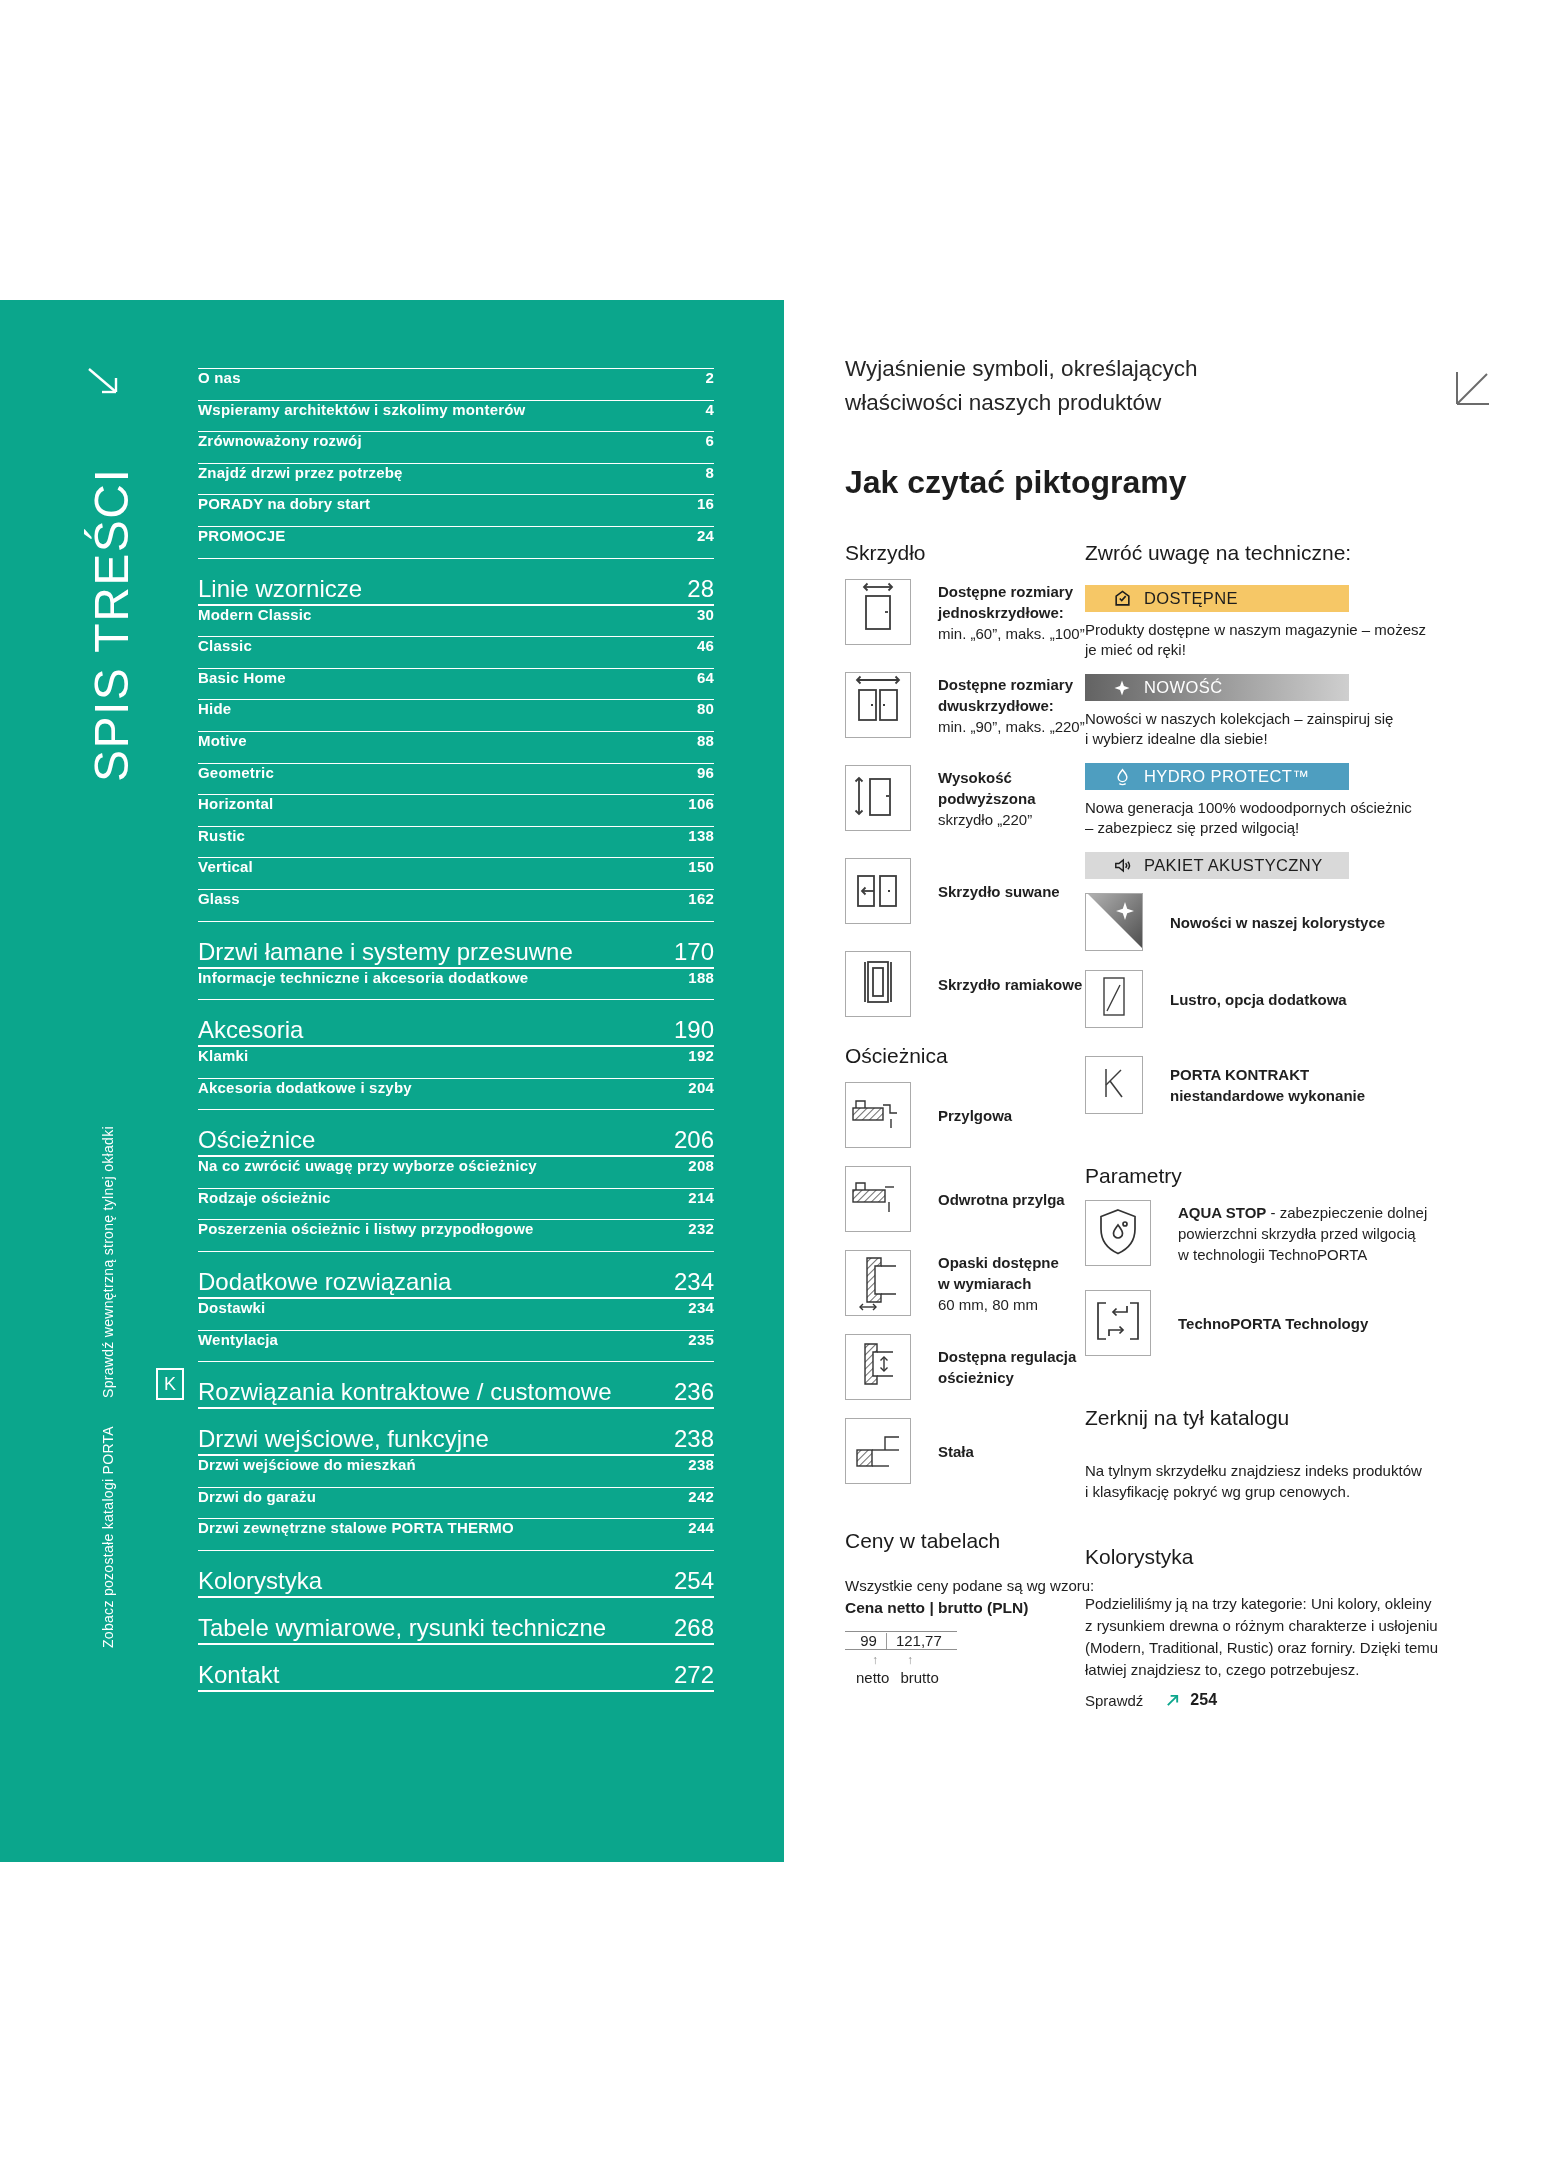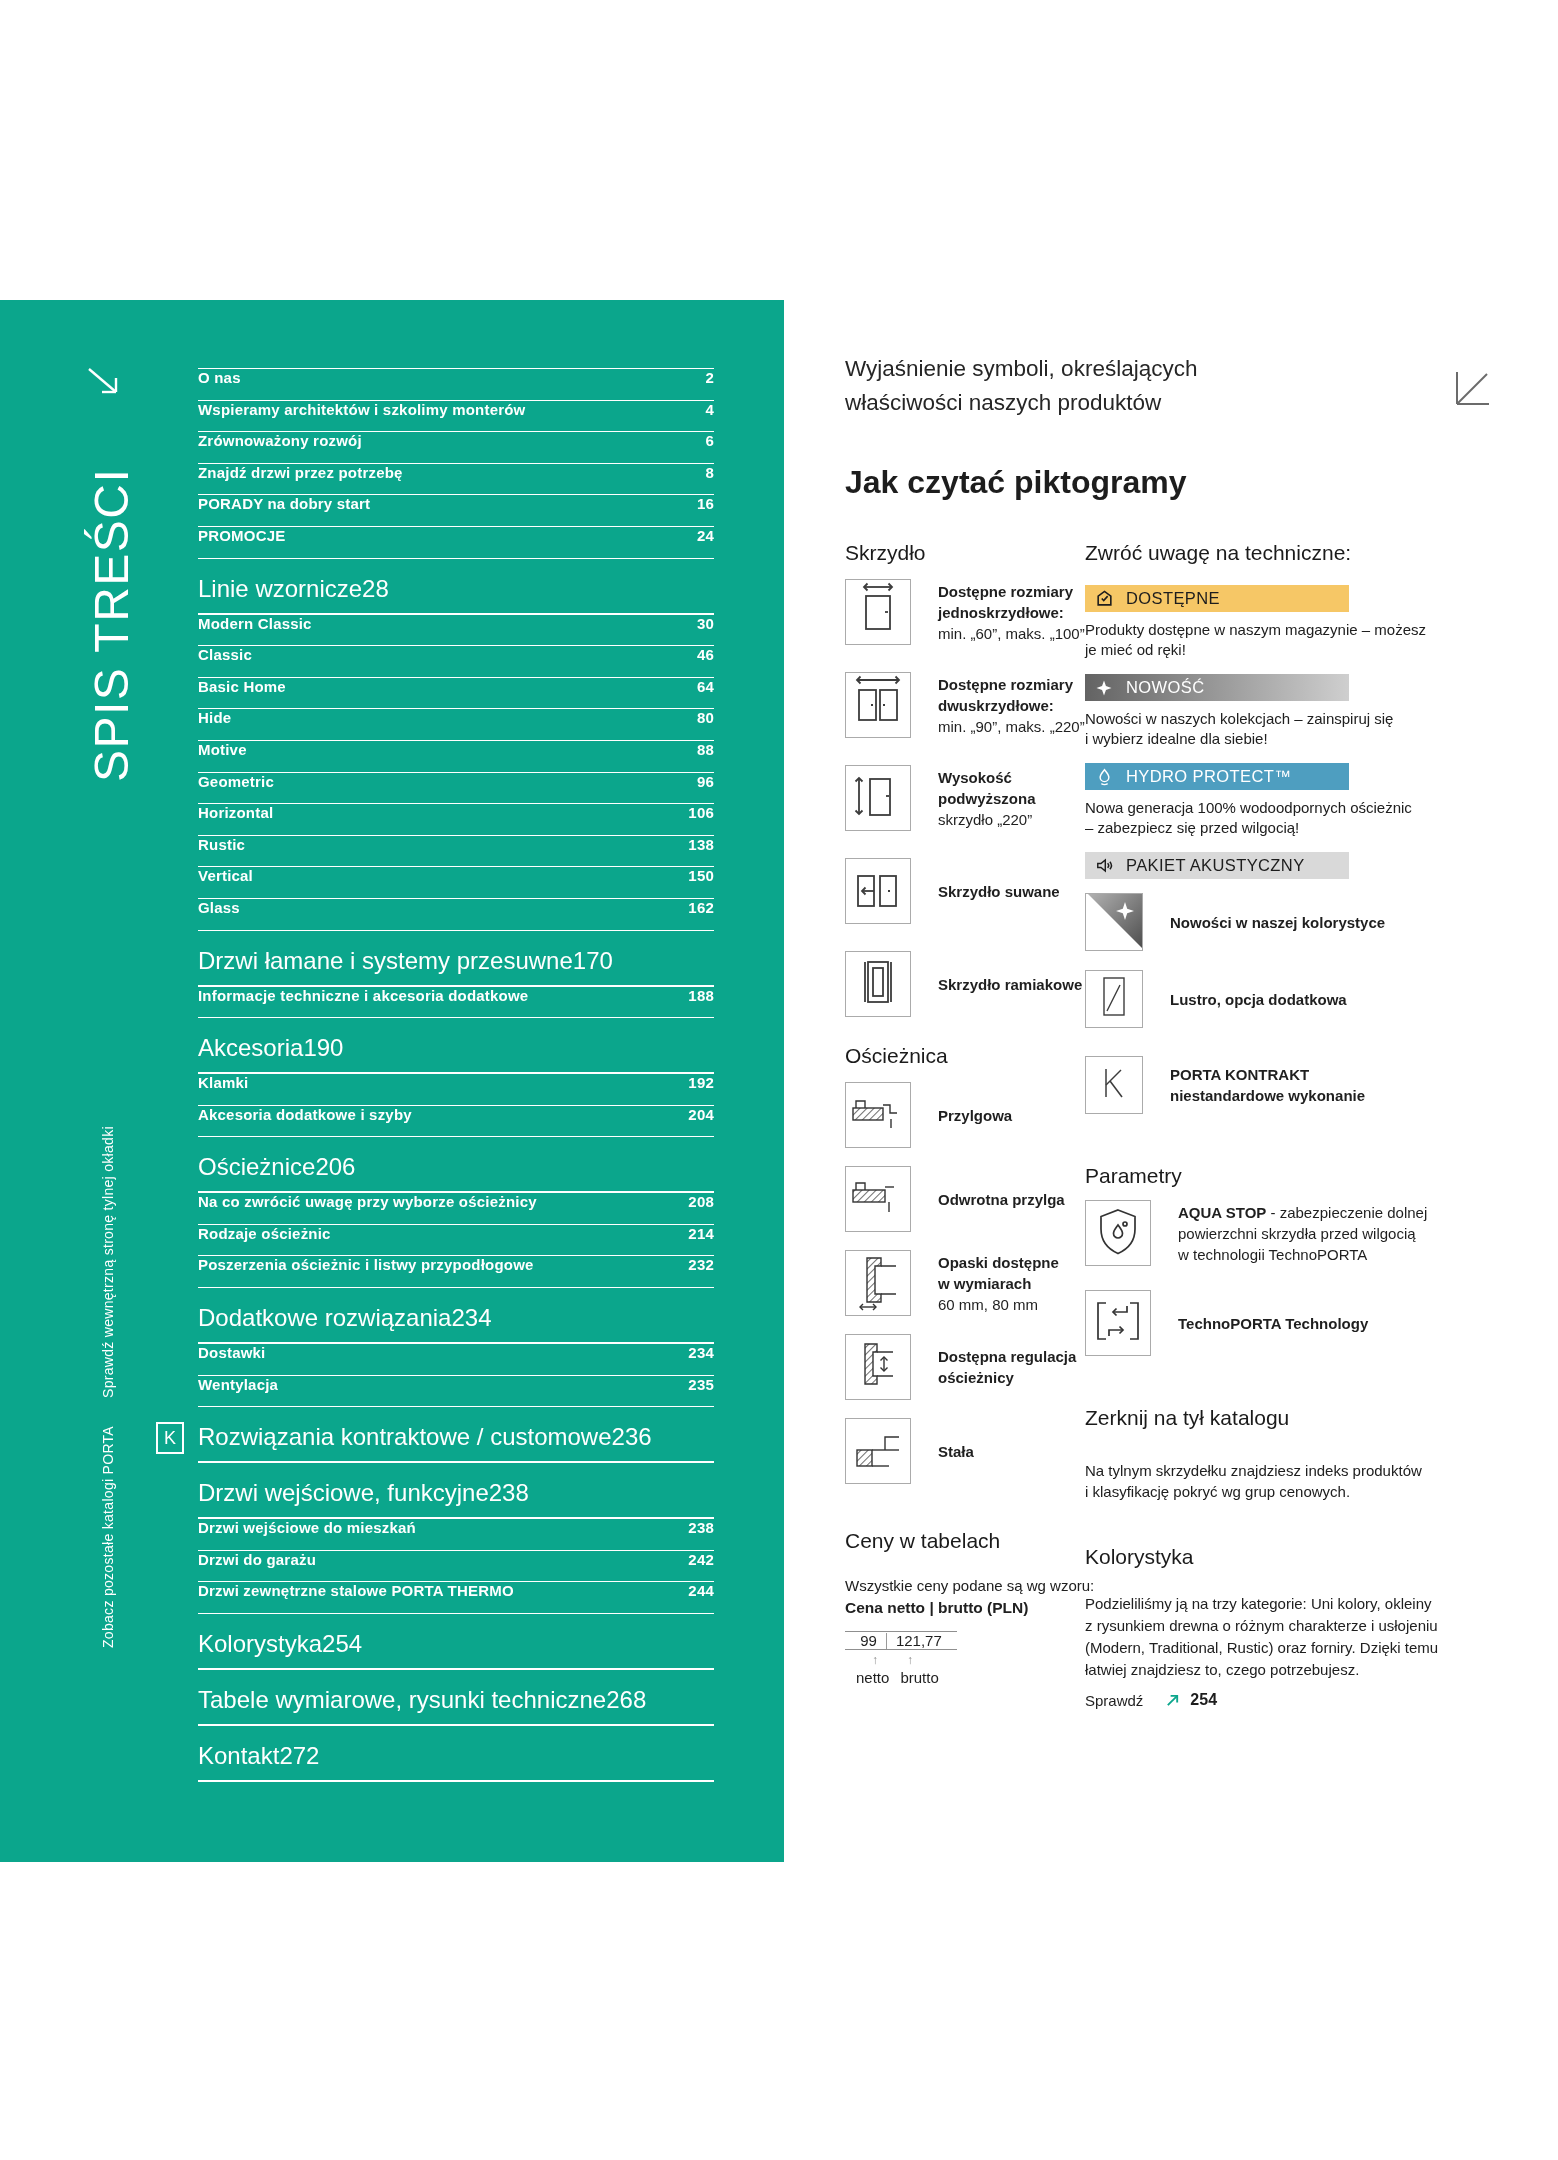--- a/index.html
+++ b/index.html
@@ -13,22 +13,22 @@
               transform-origin:0 0;font-size:48px;letter-spacing:1.5px;color:#fff;white-space:nowrap}
   .v-note{position:absolute;left:100px;transform:rotate(-90deg);transform-origin:0 0;
           font-size:14px;color:#fff;white-space:nowrap;letter-spacing:.3px}
   .v-note.upper{top:1098px}
   .v-note.lower{top:1348px}
 
   .toc{position:absolute;left:198px;top:68px;width:516px;border-top:1px solid #fff}
   .toc-item{display:flex;justify-content:space-between;align-items:flex-start;height:31.6px;
             box-sizing:border-box;border-bottom:1px solid #fff;font-size:15px;font-weight:700;
             color:#fff;letter-spacing:.2px;cursor:pointer}
-  .toc-heading{position:relative;display:flex;justify-content:flex-start;align-items:flex-end;
-               padding:16px 0 10px;border-bottom:2px solid #fff;font-size:24px;color:#fff;cursor:pointer}
+  .toc-heading{position:relative;display:flex;justify-content:space-between;align-items:flex-end;
+               padding:16px 0 1px;border-bottom:2px solid #fff;font-size:24px;color:#fff;cursor:pointer}
   .k-box{position:absolute;left:-42px;bottom:7px;width:24px;height:28px;border:2px solid #fff;
          display:flex;align-items:center;justify-content:center;font-size:18px;font-weight:400;color:#fff}
 
   
   .intro{position:absolute;left:845px;top:352px;font-size:22.5px;line-height:34px;color:#262626}
   .gray-arrow{position:absolute;left:1452px;top:368px}
   .main-title{position:absolute;left:845px;top:464px;font-size:32px;font-weight:700;color:#1d1d1d}
 
   .col-left{position:absolute;left:845px;top:541px;width:430px}
   .col-right{position:absolute;left:1085px;top:541px;width:410px}
@@ -48,21 +48,21 @@
   .formula{font-weight:700;font-size:15.5px}
   .price-box{margin-top:12px;width:112px}
   .price-line{border-top:1px solid #8f8f8f;border-bottom:1px solid #8f8f8f;display:flex;
               align-items:center;justify-content:center;gap:9px;padding:0 2px;font-size:15px;color:#1f1f1f}
   .pdiv{width:1px;height:16px;background:#9a9a9a}
   .price-arrows{display:flex;gap:29px;margin:3px 0 0 27px;color:#8f8f8f;font-size:12px}
   .price-labels{display:flex;gap:11px;margin:2px 0 0 11px;font-size:15px;color:#1f1f1f}
 
   .oz-head{margin-bottom:20px}
   .badge-block{margin-bottom:14px}
-  .badge{display:flex;align-items:center;gap:12px;width:264px;height:27px;padding-left:9px;
+  .badge{display:flex;align-items:center;gap:12px;width:264px;height:27px;padding-left:27px;
          box-sizing:border-box;font-size:16.5px;letter-spacing:.4px;color:#1d1d1d}
   .badge--orange{background:#F6C766}
   .badge--gradient{background:linear-gradient(90deg,#636363,#9e9e9e 55%,#cfcfcf);color:#fff}
   .badge--blue{background:#4E9EC0;color:#fff}
   .badge--gray{background:#D9D9D9}
   .badge .bicon{display:flex;align-items:center;justify-content:center;width:20px}
   .btext{margin:8px 0 0;font-size:15px;line-height:20px;white-space:pre-line;color:#202020}
 
   .features{margin-top:14px}
   .feat-row{display:flex;align-items:center;gap:27px}

